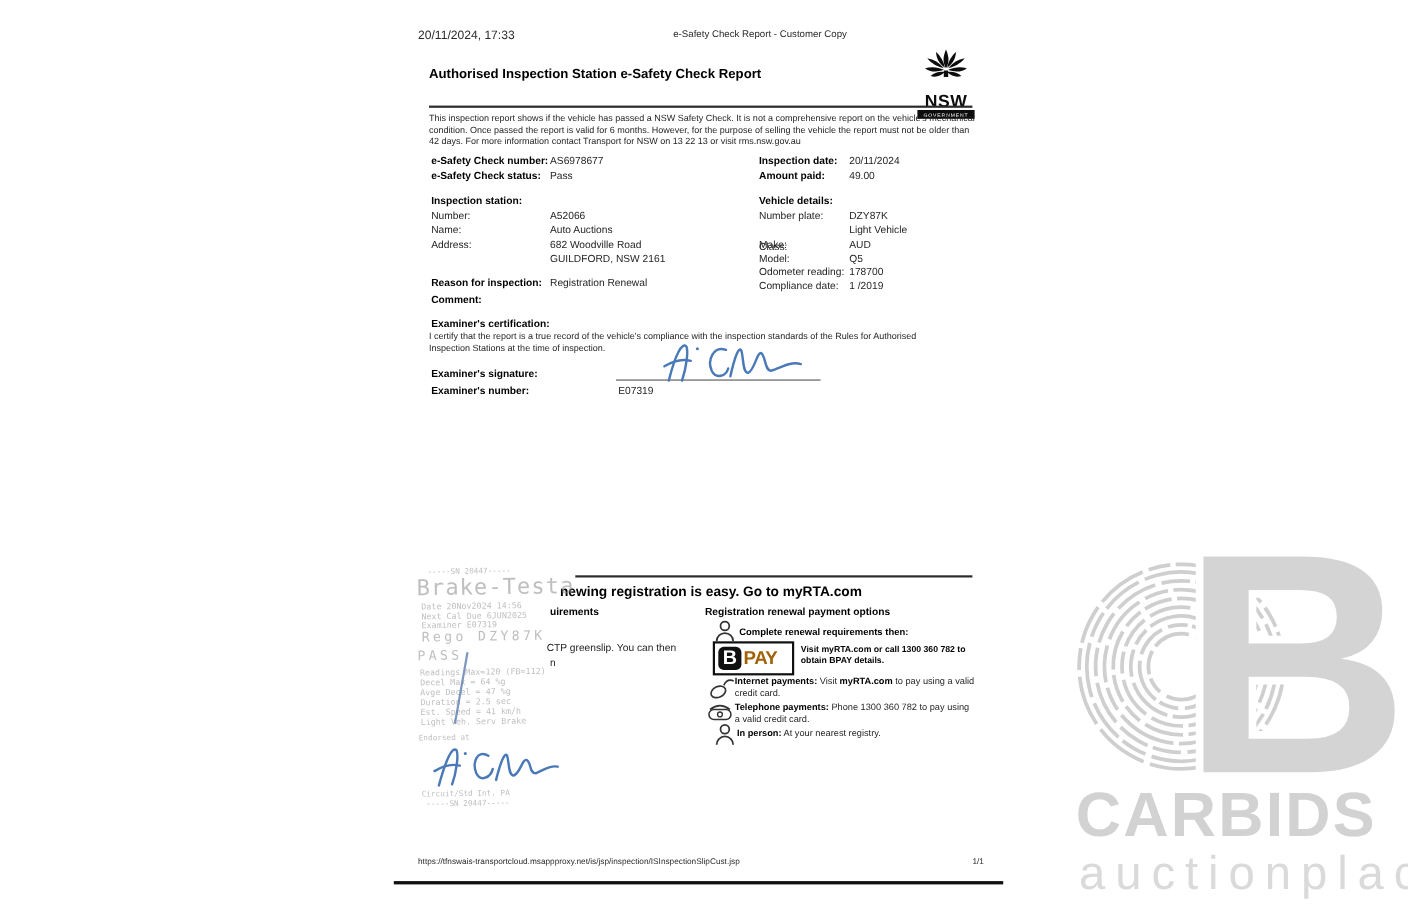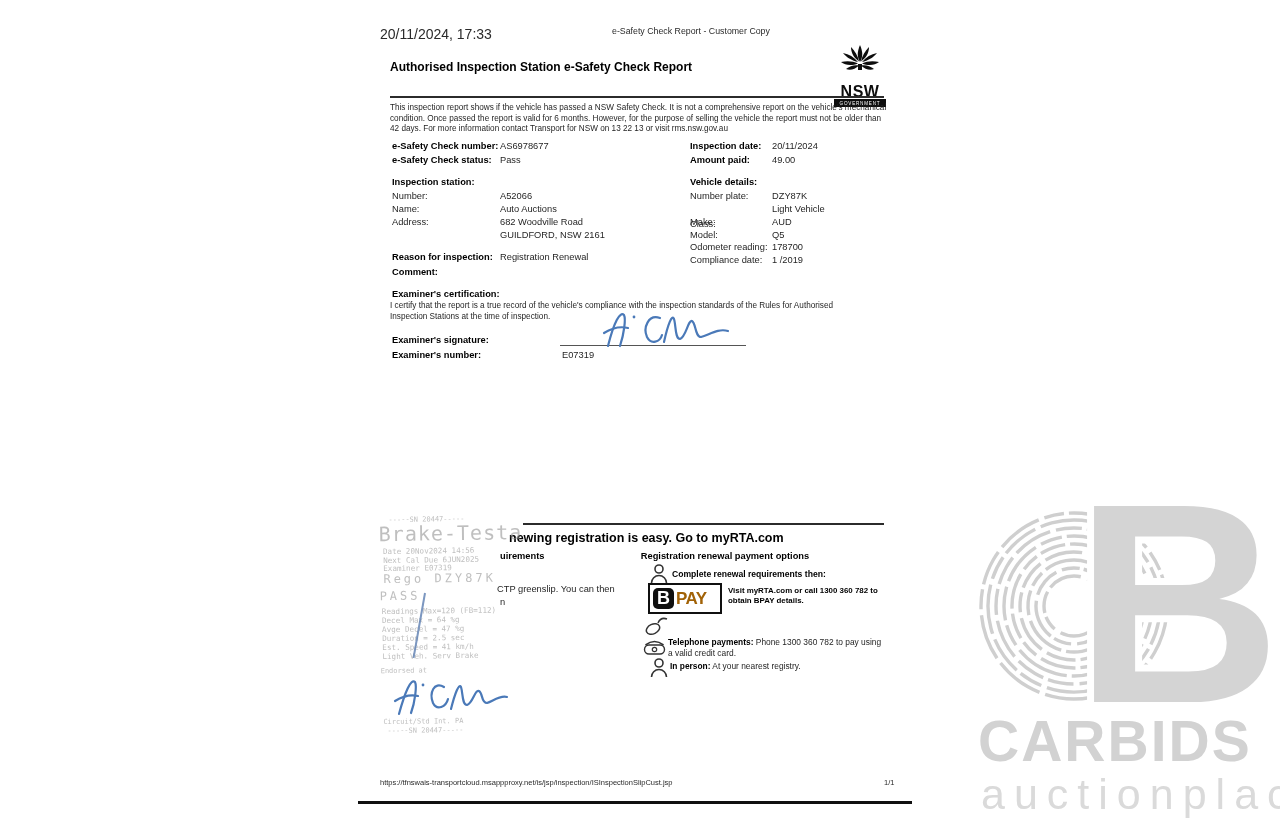--- a/index.html
+++ b/index.html
@@ -54,21 +54,21 @@
       <circle cx="96" cy="106" r="86" stroke-dasharray="50 6 24 5 38 6" transform="rotate(75 96 106)"></circle>
       <circle cx="96" cy="106" r="93" stroke-dasharray="36 6 46 6 20 5" transform="rotate(120 96 106)"></circle>
     </g>
   </svg>
   <svg class="abs" style="left:1075px;top:462px;" width="200" height="280" viewBox="0 0 200 280">
     <text x="0" y="240" font-family="Liberation Sans, sans-serif" font-size="285" font-weight="bold" fill="#d4d4d4" stroke="#ffffff" stroke-width="14" paint-order="stroke">B</text>
   </svg>
   <div class="wm-brand">CARBIDS</div>
   <div class="wm-sub">auctionplace</div>
 
-  <span class="abs footer" style="left:380px;top:26px;font-size:14px;">20/11/2024, 17:33</span>
+  <span class="abs footer" style="left:380px;top:26px;font-size:11px;">20/11/2024, 17:33</span>
   <span class="abs footer" style="left:612px;top:26px;font-size:8.8px;">e-Safety Check Report - Customer Copy</span>
 
   <span class="abs b" style="left:390px;top:60px;font-size:12px;">Authorised Inspection Station e-Safety Check Report</span>
   <div class="nsw">
     <svg width="42" height="36" viewBox="0 0 42 36">
       <g fill="#0d0d0d">
         <path d="M21 1 C18 8 18 13 21 18 C24 13 24 8 21 1 Z"></path>
         <path d="M12 3 C12 9 15 14 20 17.5 C19 12 16 7 12 3 Z"></path>
         <path d="M30 3 C30 9 27 14 22 17.5 C23 12 26 7 30 3 Z"></path>
         <path d="M4 9 C8 14 13 16.5 19 18 C15 13 10 10 4 9 Z"></path>
@@ -157,20 +157,23 @@
   <div class="bpay-box">
     <div class="bpay-b">B</div>
     <span class="bpay-pay">PAY</span>
   </div>
   <div class="opt-text b" style="left:728px;top:586px;width:163px;font-size:7.9px;line-height:10.4px;">Visit myRTA.com or call 1300 360 782 to obtain BPAY details.</div>
 
   <svg class="abs" style="left:645px;top:615px;" width="23" height="21" viewBox="0 0 23 21">
     <ellipse cx="8" cy="14" rx="7" ry="4.8" transform="rotate(-25 8 14)" fill="none" stroke="#333" stroke-width="1.5"></ellipse>
     <path d="M13 8 C15 3.5 18 2.5 22 4" fill="none" stroke="#333" stroke-width="1.5"></path>
   </svg>
+  <div class="opt-text" style="left:668px;top:614px;width:223px;">
+    <span class="b">Internet payments:</span><span> Visit </span><span class="b">myRTA.com</span><span> to pay using a valid credit card.</span>
+  </div>
 
   <svg class="abs" style="left:643px;top:637px;" width="23" height="20" viewBox="0 0 23 20">
     <path d="M2.5 8 Q11.5 1 20.5 8" fill="none" stroke="#333" stroke-width="1.6"></path>
     <rect x="1.5" y="8" width="20" height="9" rx="4.5" fill="none" stroke="#333" stroke-width="1.4"></rect>
     <circle cx="11.5" cy="12.5" r="2.2" fill="none" stroke="#333" stroke-width="1.2"></circle>
   </svg>
   <div class="opt-text" style="left:668px;top:637px;width:220px;">
     <span class="b">Telephone payments:</span><span> Phone 1300 360 782 to pay using a valid credit card.</span>
   </div>
 

